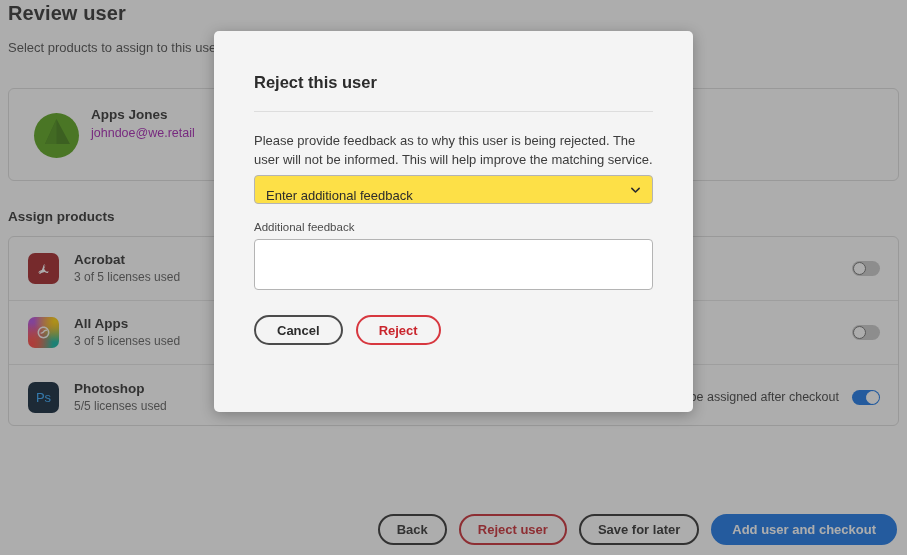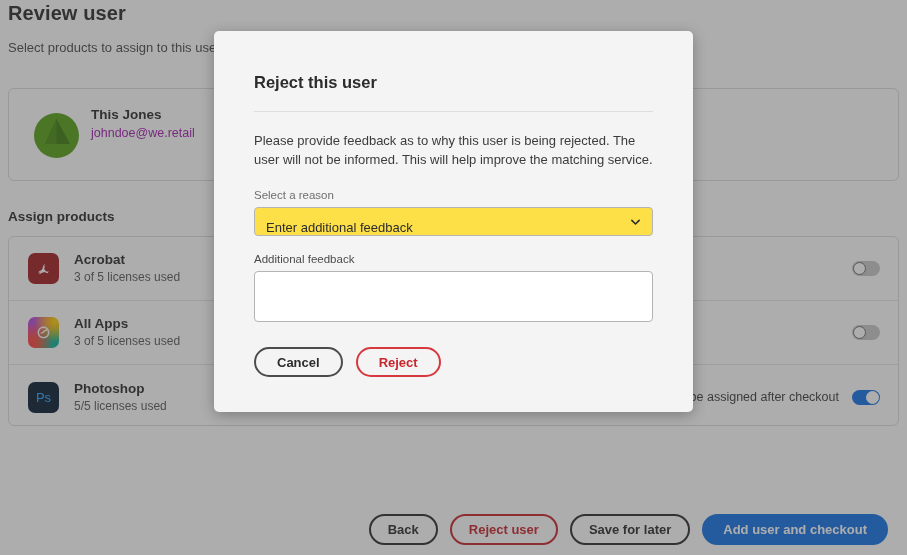--- a/index.html
+++ b/index.html
@@ -113,21 +113,21 @@
   .toggle .knob {
     position: absolute; top: 1px; left: 1px;
     width: 13px; height: 13px; border-radius: 50%;
     background: #ffffff; border: 1.6px solid #6e6e6e;
   }
   .toggle.on { background: #1473e6; }
   .toggle.on .knob { left: 14px; border-color: #ffffff; }
 
   
   .footer {
-    position: absolute; left: 0; right: 9px; bottom: 0;
+    position: absolute; left: 0; right: 0; bottom: 0;
     height: 52px;
     display: flex; align-items: center; justify-content: flex-end;
     gap: 12px; padding-right: 10px;
     background: #ffffff;
   }
   .btn {
     height: 31px; border-radius: 16px;
     padding: 0 17px;
     font-size: 13px; font-weight: 700;
     display: inline-flex; align-items: center; justify-content: center;
@@ -220,21 +220,21 @@
     <div class="page-title">Review user</div>
     <div class="page-sub">Select products to assign to this user</div>
 
     <div class="user-card">
       <div class="avatar">
         <svg class="wedge" viewBox="0 0 45 45">
           <path d="M22.5 6 L36 31 L11 31 Z" fill="#3d7a0f"></path>
           <path d="M22.5 6 L22.5 31 L11 31 Z" fill="#478c12"></path>
         </svg>
       </div>
-      <div class="user-name">This Jones</div>
+      <div class="user-name">Apps Jones</div>
       <div class="user-mail">johndoe@we.retail</div>
     </div>
 
     <div class="assign-heading">Assign products</div>
 
     <div class="products-card">
 
       <div class="prod-row">
         <div class="prod-icon icon-acrobat">
           <svg viewBox="0 0 24 24" width="17" height="17">
@@ -299,21 +299,20 @@
 
   </div>
 
   <div class="overlay"></div>
 
   <div class="modal">
     <div class="modal-title">Reject this user</div>
     <div class="modal-divider"></div>
     <div class="modal-body">Please provide feedback as to why this user is being rejected. The user will not be informed. This will help improve the matching service.</div>
 
-    <div class="field-label">Select a reason</div>
     <div class="select-box">
       <span class="select-value">Enter additional feedback</span>
       <svg class="chev" viewBox="0 0 12 12">
         <path d="M2 4.2 L6 8.2 L10 4.2" fill="none" stroke="#2c2c2c" stroke-width="1.7" stroke-linecap="round" stroke-linejoin="round"></path>
       </svg>
     </div>
 
     <div class="ta-label">Additional feedback</div>
     <div class="textarea"></div>
 

